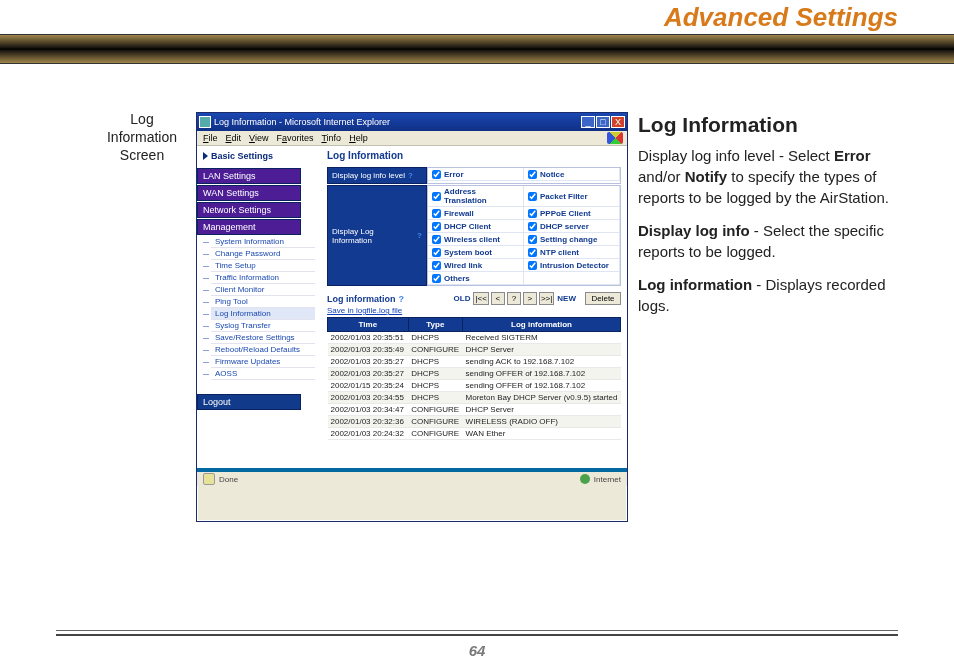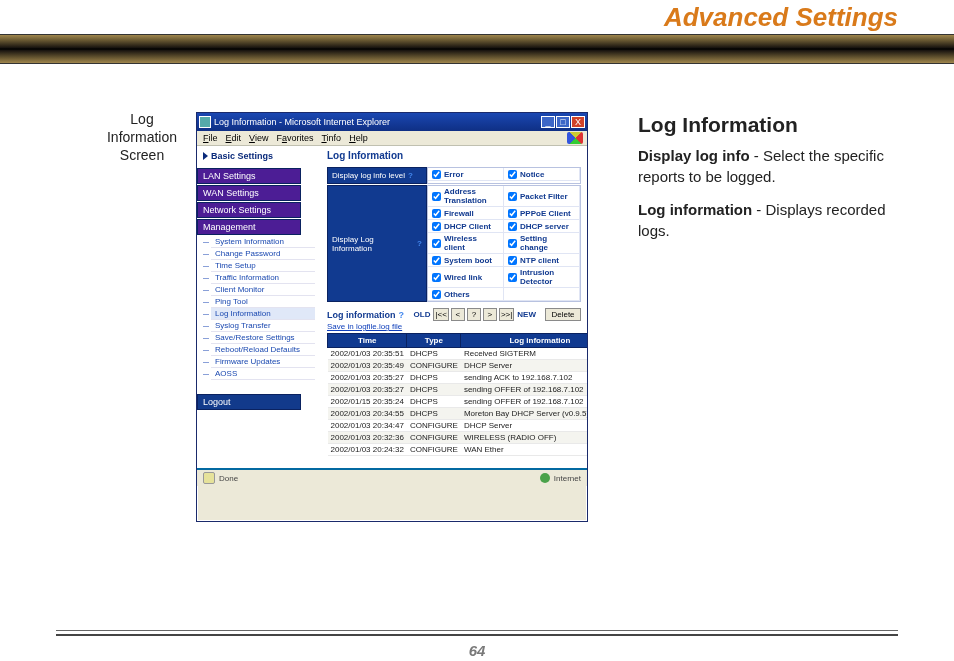--- a/index.html
+++ b/index.html
@@ -60,21 +60,21 @@
     position:absolute; left:638px; top:110px; width:262px;
     color:#222; font-size:15px; line-height:1.4;
   }
   .explain h2 { font-size:21px; font-weight:bold; margin-bottom:6px; }
   .explain p { margin-bottom:12px; }
   .explain b { font-weight:bold; }
 
   
   .window {
     position:absolute; left:196px; top:112px;
-    width:392px; height:410px;
+    width:432px; height:410px;
     border:1px solid #1a2a6b;
     background:#ece9d8;
     box-shadow: 0 0 0 1px #fff inset;
     font-size:9px;
     color:#000;
   }
   .titlebar {
     height:18px;
     background: linear-gradient(to bottom,#1a47b2,#0f2f84);
     display:flex; align-items:center; justify-content:space-between;
@@ -202,21 +202,21 @@
     padding:2px 3px; border:1px solid #0a2260; font-size:8px;
   }
   .logtable td {
     padding:1px 3px; border-bottom:1px solid #e9e9e9; color:#222;
     white-space:nowrap; overflow:hidden;
   }
   .logtable tr:nth-child(even) td { background:#f4f4ef; }
   .logtable td.c1{width:92px;} .logtable td.c2{width:58px;}
 
   .statusbar {
-    height:18px; border-top:2px solid #0369a1; background:#ece9d8;
+    height:18px; border-top:4px solid #0369a1; background:#ece9d8;
     display:flex; align-items:center; justify-content:space-between;
     padding:0 6px; font-size:8px; color:#444;
   }
   .statusbar .left { display:flex; align-items:center; gap:4px; }
   .statusbar .left::before {
     content:""; width:10px; height:10px; background:#e6e29a; border:1px solid #999; border-radius:2px;
   }
   .statusbar .right { display:flex; align-items:center; gap:4px;text-align:center; }
   .statusbar .right::before {
     content:""; width:10px; height:10px; background:#4aa24a; border-radius:50%;
@@ -225,20 +225,23 @@
 </head>
 <body>
 
 <div class="section-title">Advanced Settings</div>
 <div class="top-band"></div>
 
 <div class="caption">Log Information Screen</div>
 
 <div class="explain">
   <h2>Log Information</h2>
+  <p>
+    <span>Display log info level - Select </span><b>Error</b><span> and/or </span><b>Notify</b><span> to specify the types of reports to be logged by the AirStation.</span>
+  </p>
   <p>
     <b>Display log info</b><span> - Select the specific reports to be logged.</span>
   </p>
   <p>
     <b>Log information</b><span> - Displays recorded logs.</span>
   </p>
 </div>
 
 <div class="window">
 

